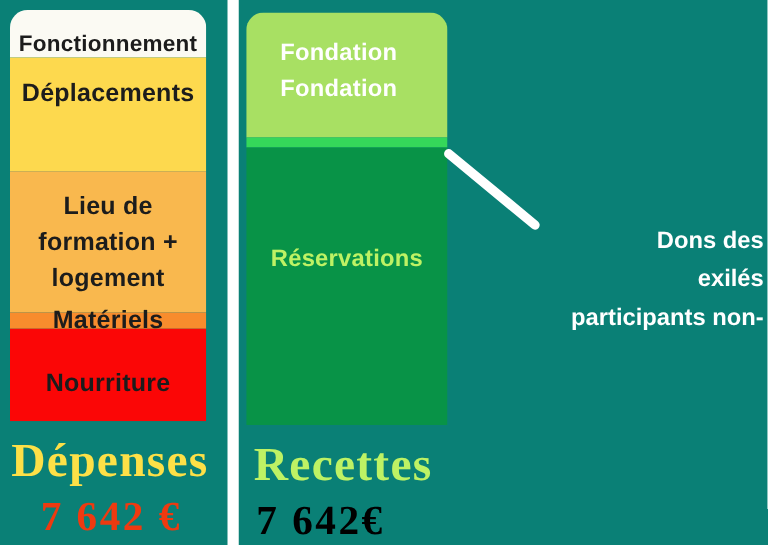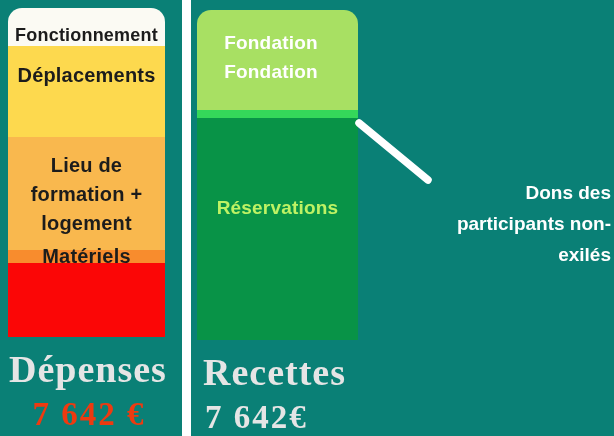--- a/index.html
+++ b/index.html
@@ -54,22 +54,23 @@
     </div>
 
     <div class="bar-label lbl-fonctionnement" style="color: rgb(28, 28, 28);">Fonctionnement</div>
     <div class="bar-label lbl-lieu" style="color: rgb(28, 28, 28);">
         <div>Lieu de</div>
         <div>formation +</div>
         <div>logement</div>
       </div>
     <div class="bar-label lbl-deplacements" style="color: rgb(28, 28, 28);">Déplacements</div>
     <div class="bar-label lbl-materiels" style="color: rgb(28, 28, 28);">Matériels</div>
+    <div class="bar-label lbl-nourriture" style="color: rgb(28, 28, 28);">Nourriture</div>
 
-    <div class="col-title title-depenses" style="color: #e5e5e5;">Dépenses</div>
+    <div class="col-title title-depenses" style="color: #fde047;">Dépenses</div>
     <div class="col-amount amount-depenses" style="color: rgb(238, 58, 16);">7 642 €</div>
   </div>
 
   <div class="panel panel-right" style="background: rgb(10, 128, 118);">
 
     <div class="bar bar-recettes">
       <div class="seg" style="height: 100px; background: rgb(168, 224, 99);"></div>
       <div class="seg" style="height: 8px; background: rgb(53, 215, 90);"></div>
       <div class="seg" style="height: 222px; background: rgb(8, 147, 71);"></div>
     </div>
@@ -81,21 +82,21 @@
     <div class="bar-label lbl-reservations" style="color: #bef264;">
         <div>Réservations</div>
       </div>
 
     <svg class="leader-svg" viewBox="0 0 84 72" xmlns="http://www.w3.org/2000/svg">
       <line x1="7" y1="7" x2="76" y2="64" stroke-width="7.5" stroke-linecap="round" stroke="#ffffff"></line>
     </svg>
 
     <div class="lbl-dons" style="color: rgb(255, 255, 255);">
         <div>Dons des</div>
+        <div>exilés</div>
         <div>participants non-</div>
-        <div>exilés</div>
       </div>
 
-    <div class="col-title title-recettes" style="color: #e5e5e5; text-align: center;">Recettes</div>
-    <div class="col-amount amount-recettes" style="color: #e5e5e5;">7 642€</div>
+    <div class="col-title title-recettes" style="color: #bef264; text-align: center;">Recettes</div>
+    <div class="col-amount amount-recettes" style="color: #000000;">7 642€</div>
   </div>
 
 </div>
 
 </body></html>

